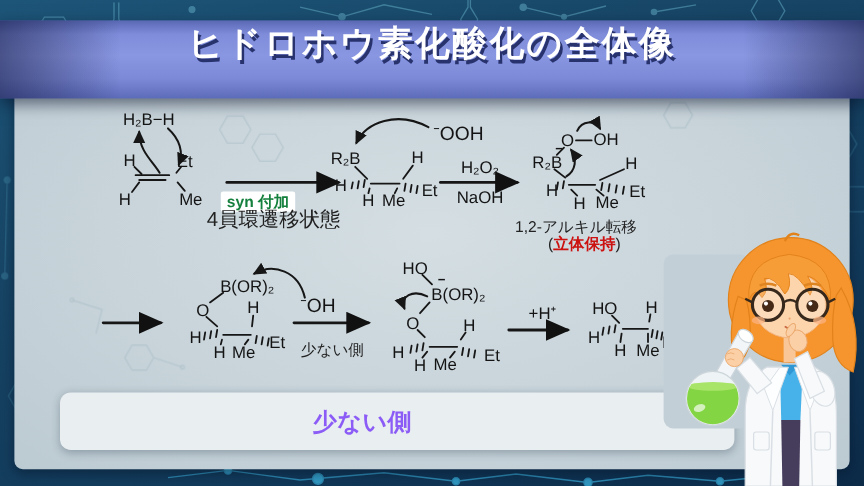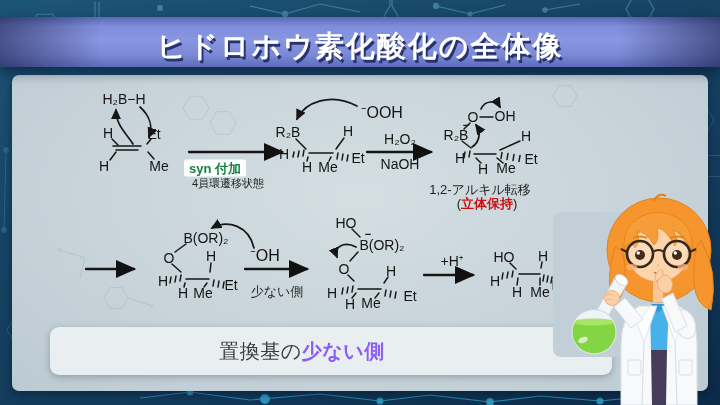--- a/index.html
+++ b/index.html
@@ -17,27 +17,27 @@
           display:flex;align-items:center;justify-content:center;padding-right:58px;box-sizing:border-box;}
   .footer span{font-size:20px;color:#3b3b3b;white-space:nowrap;letter-spacing:.5px;}
   .footer .hl{color:#8b5cf6;font-weight:700;}
   .bonds{position:absolute;left:0;top:0;z-index:4;pointer-events:none;}
   .labels{position:absolute;left:0;top:0;width:720px;height:405px;z-index:5;pointer-events:none;}
   .cl{position:absolute;transform:translate(-50%,-50%);font-size:14px;font-weight:400;color:#141414;
       white-space:nowrap;line-height:1;}
   .cl-lg{font-size:16px;}
   .cl-sm{font-size:11px;font-weight:700;}
   .jp{position:absolute;transform:translate(-50%,-50%);font-size:13px;color:#222;white-space:nowrap;line-height:1;}
-  .jp-sm{font-size:11px;}
+  .jp-sm{font-size:17px;}
   .syn-badge{position:absolute;transform:translate(-50%,-50%);background:#ffffff;color:#15803d;
              font-weight:700;font-size:13px;padding:2px 5px;border-radius:2px;white-space:nowrap;line-height:1;}
   .red{color:#cc1111;font-weight:700;}
-  .banner{position:absolute;left:0;top:17px;width:720px;height:50px;z-index:6;
+  .banner{position:absolute;left:0;top:17px;width:720px;height:65px;z-index:6;
           background:linear-gradient(180deg,#5a68b4 0%,#7e8cda 18%,#8997e2 45%,#7b89d6 75%,#5d6cba 100%);
-          box-shadow:0 5px 12px rgba(5,15,40,.55);display:flex;align-items:flex-end;justify-content:center;}
+          box-shadow:0 5px 12px rgba(5,15,40,.55);display:flex;align-items:flex-start;justify-content:center;}
   .banner::before{content:"";position:absolute;inset:0;
           background:linear-gradient(90deg,rgba(10,15,50,.5) 0%,rgba(10,15,50,0) 14%,rgba(10,15,50,0) 86%,rgba(10,15,50,.5) 100%);}
   .banner .t{position:relative;font-size:29px;font-weight:700;color:#ffffff;letter-spacing:2px;
              text-shadow:2px 3px 0 #28336e;white-space:nowrap;}
   .chara{position:absolute;left:545px;top:192px;z-index:7;}
 </style>
 </head>
 <body>
 
 <div class="stage">
@@ -109,21 +109,20 @@
         <circle cx="152" cy="306" r="1.6"></circle>
       <g transform="translate(565,96)">
           <polygon points="12,0 6,10.4 -6,10.4 -12,0 -6,-10.4 6,-10.4"></polygon>
         </g>
       <polyline points="60,250 85,258 80,278"></polyline>
         <circle cx="60" cy="250" r="1.6"></circle>
     </g>
   </svg>
 
   <div class="footer">
-    <span>置換基の</span>
       <span class="hl">少ない側</span>
   </div>
 
   <svg class="bonds" width="720" height="405" viewBox="0 0 720 405">
     <defs>
       <marker id="mR" markerWidth="10" markerHeight="9" refX="8" refY="4" orient="auto">
         <path d="M0,0 L9,4 L0,8 Z" fill="#111"></path>
         </marker>
       <marker id="mC" markerWidth="8" markerHeight="7" refX="5.5" refY="3" orient="auto">
         <path d="M0,0 L6.5,3 L0,6 Z" fill="#161616"></path>

